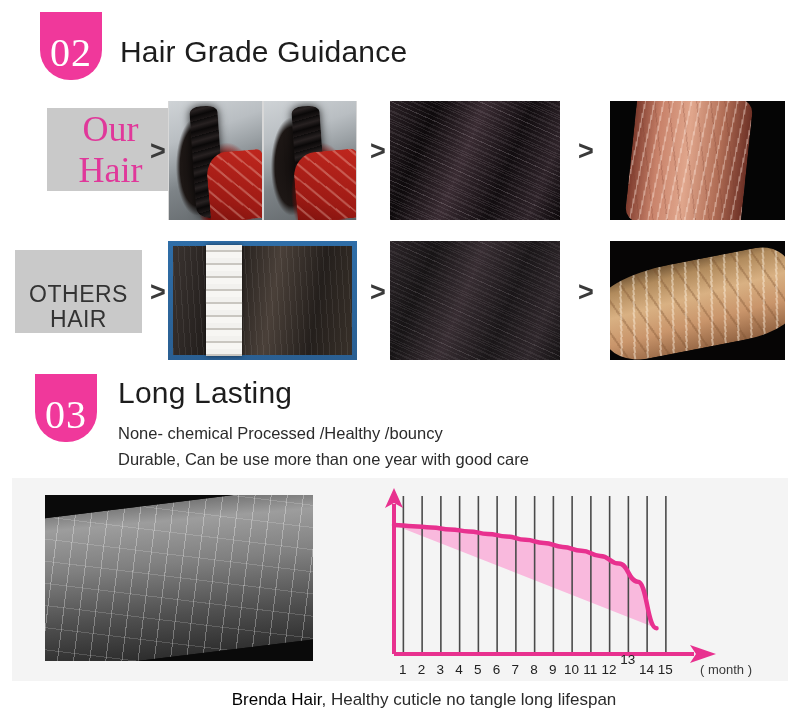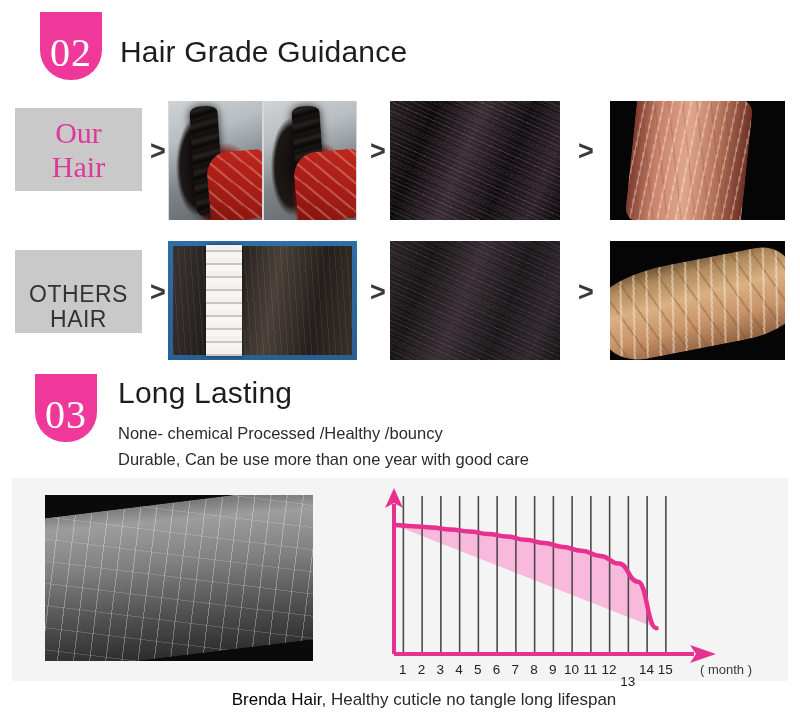--- a/index.html
+++ b/index.html
@@ -37,21 +37,22 @@
   
   .label-box{
     position:absolute;
     background:#c9c9c9;
     display:flex;align-items:center;justify-content:center;
     text-align:center;line-height:1.12;
   }
   .label-ours{
     color:#e0389a;
     font-family:"Liberation Serif", serif;
-    font-size:30px;
+    font-size:36px;
+    margin-left:32px;
   }
   .label-others{
     color:#333333;
     font-size:23px;letter-spacing:.5px;align-items:flex-end;
   }
   .chev{
     position:absolute;
     color:#3a3a3a;font-size:27px;font-weight:bold;
     font-family:"Liberation Sans", sans-serif;
     line-height:1;
@@ -283,21 +284,21 @@
       <div class="tick" style="left: 440.25px; top: 662px;">3</div>
       <div class="tick" style="left: 459px; top: 662px;">4</div>
       <div class="tick" style="left: 477.75px; top: 662px;">5</div>
       <div class="tick" style="left: 496.5px; top: 662px;">6</div>
       <div class="tick" style="left: 515.25px; top: 662px;">7</div>
       <div class="tick" style="left: 534px; top: 662px;">8</div>
       <div class="tick" style="left: 552.75px; top: 662px;">9</div>
       <div class="tick" style="left: 571.5px; top: 662px;">10</div>
       <div class="tick" style="left: 590.25px; top: 662px;">11</div>
       <div class="tick" style="left: 609px; top: 662px;">12</div>
-      <div class="tick" style="left: 627.75px; top: 674px;">13</div>
+      <div class="tick" style="left: 627.75px; top: 652px;">13</div>
       <div class="tick" style="left: 646.5px; top: 662px;">14</div>
       <div class="tick" style="left: 665.25px; top: 662px;">15</div>
     </div>
 
   <div class="axis-caption" style="left:700px;top:662px;">( month )</div>
 
   <div class="caption" style="left:0;top:690px;">
     <span class="brand">Brenda Hair</span><span>, Healthy cuticle no tangle long lifespan</span>
   </div>
 

